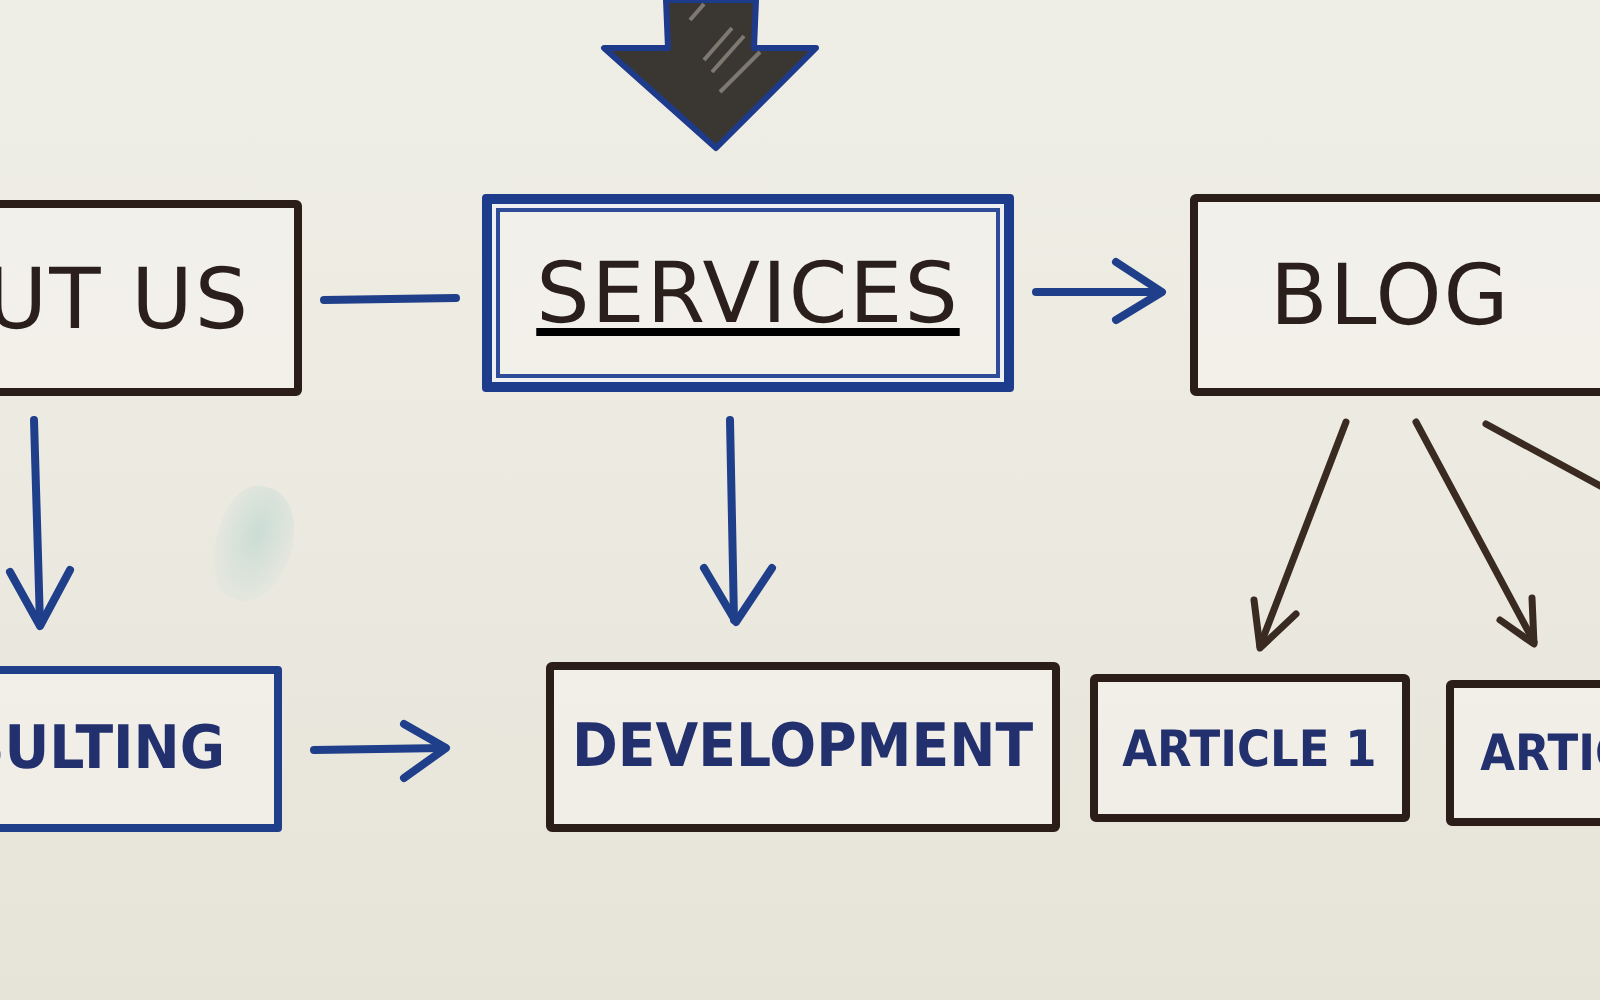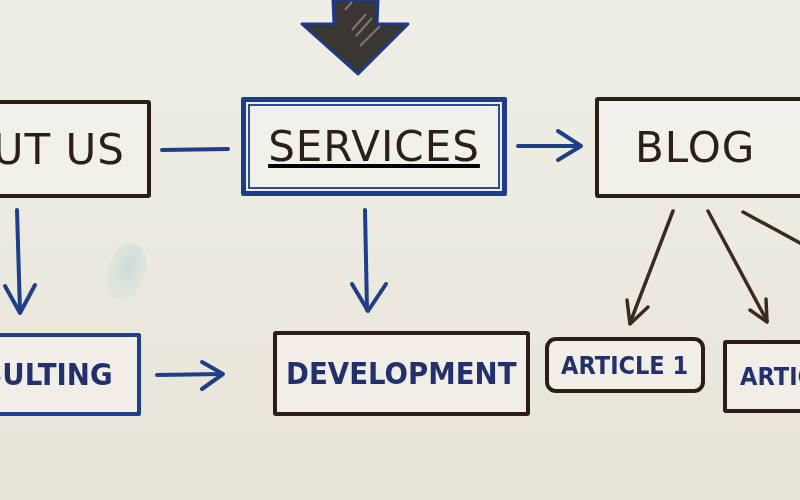--- a/index.html
+++ b/index.html
@@ -143,21 +143,21 @@
   </div>
 
   <div class="node sub border-blue" style="left:-60px; top:333px; width:201px; height:83px; justify-content:flex-end; padding-right:16px;">
     <span class="label">CONSULTING</span>
   </div>
 
   <div class="node sub border-dark" style="left:237px; top:331px; width:257px; height:85px;margin-left:36px;">
     <span class="label">DEVELOPMENT</span>
   </div>
 
-  <div class="node article border-dark" style="left:545px; top:337px; width:160px; height:56px;border-radius:11px;">
+  <div class="node article border-dark" style="left:545px; top:337px; width:160px; height:74px;">
     <span class="label">ARTICLE 1</span>
   </div>
 
   <div class="node article border-dark" style="left:723px; top:340px; width:140px; height:73px; justify-content:flex-start; padding-left:6px;">
     <span class="label">ARTICLE 2</span>
   </div>
 
 </div>
 
 </body></html>

